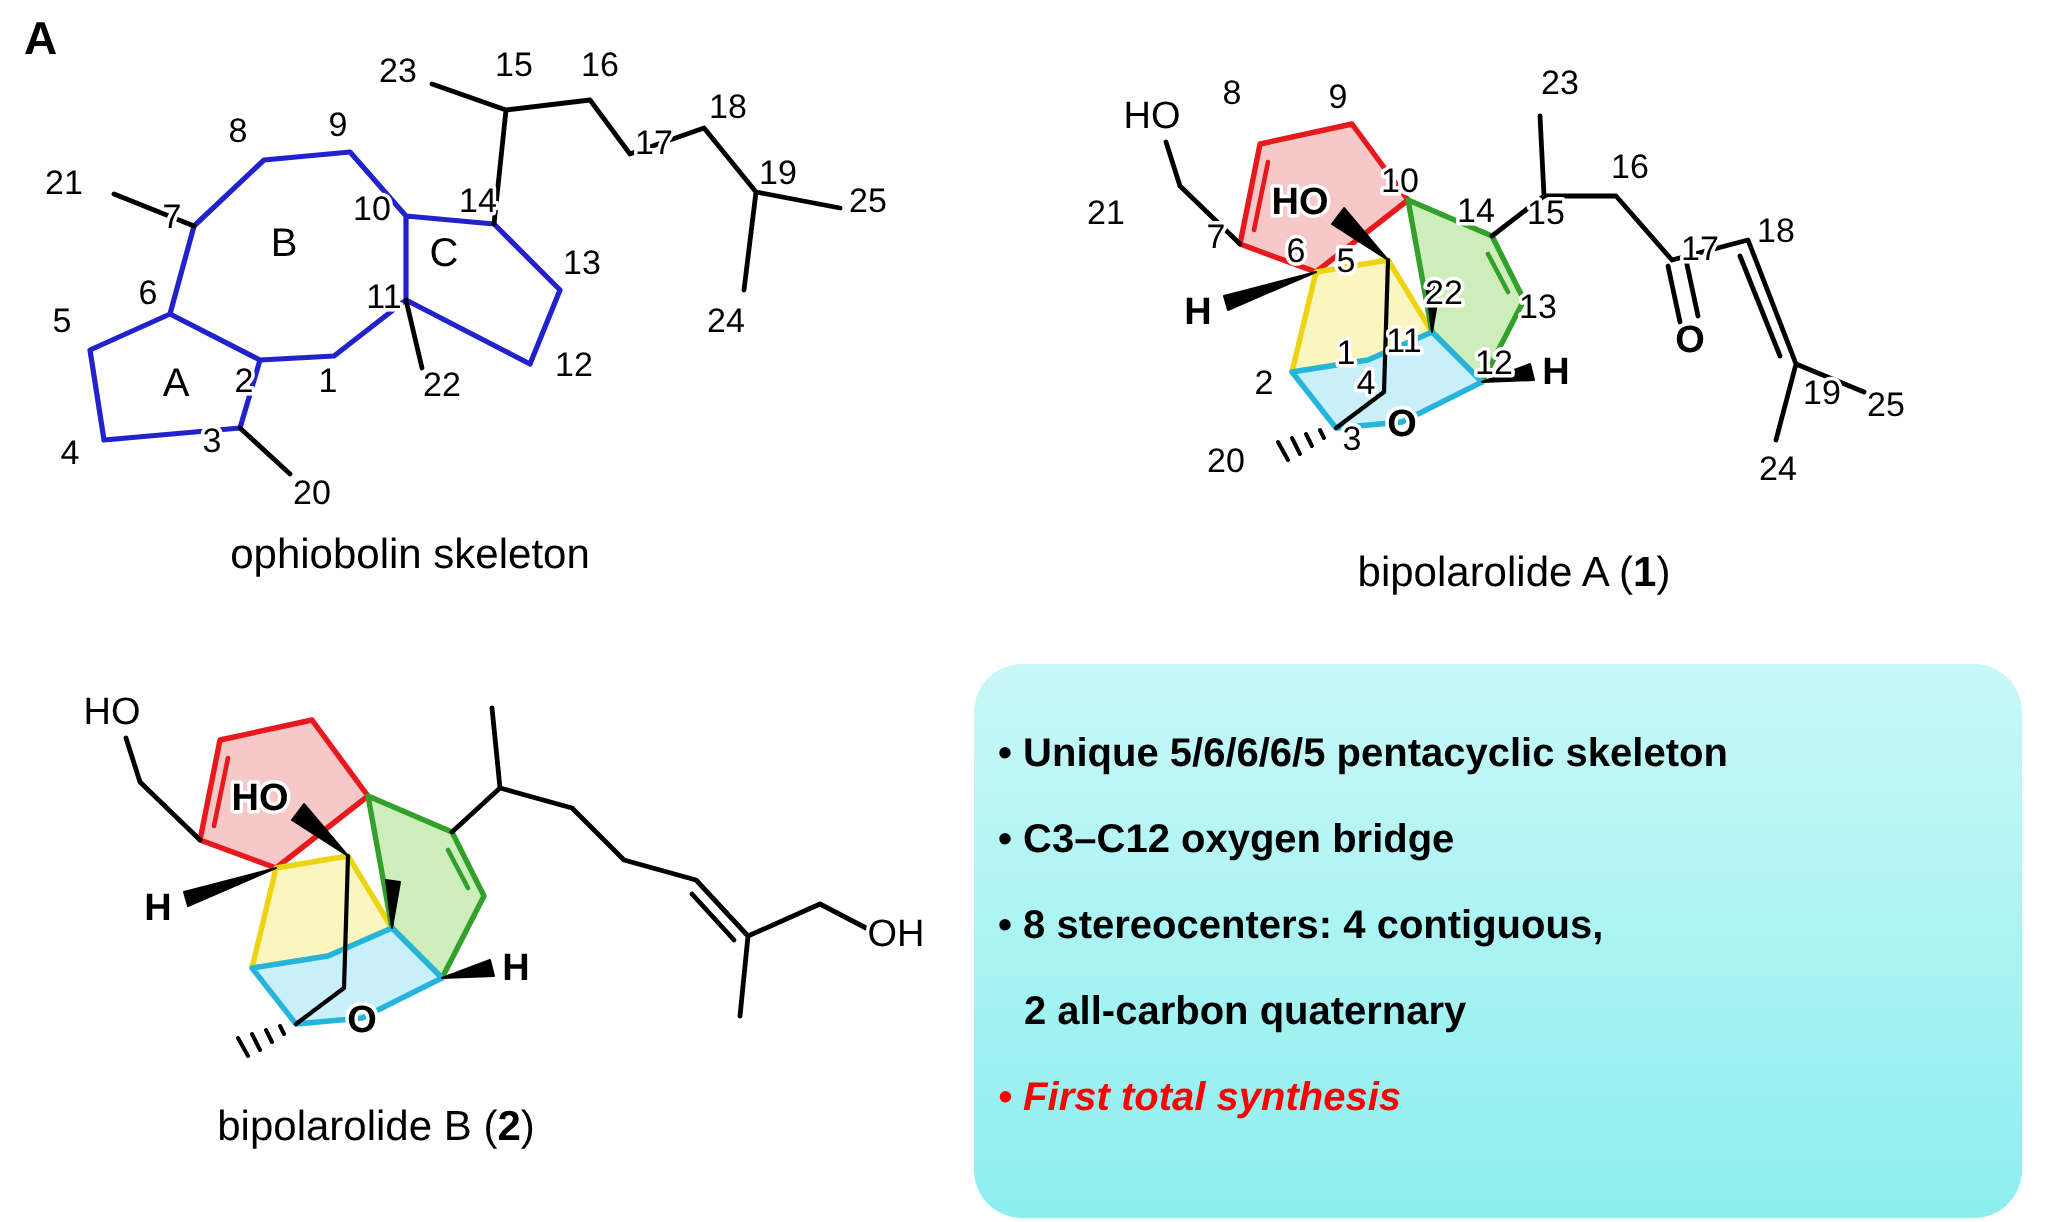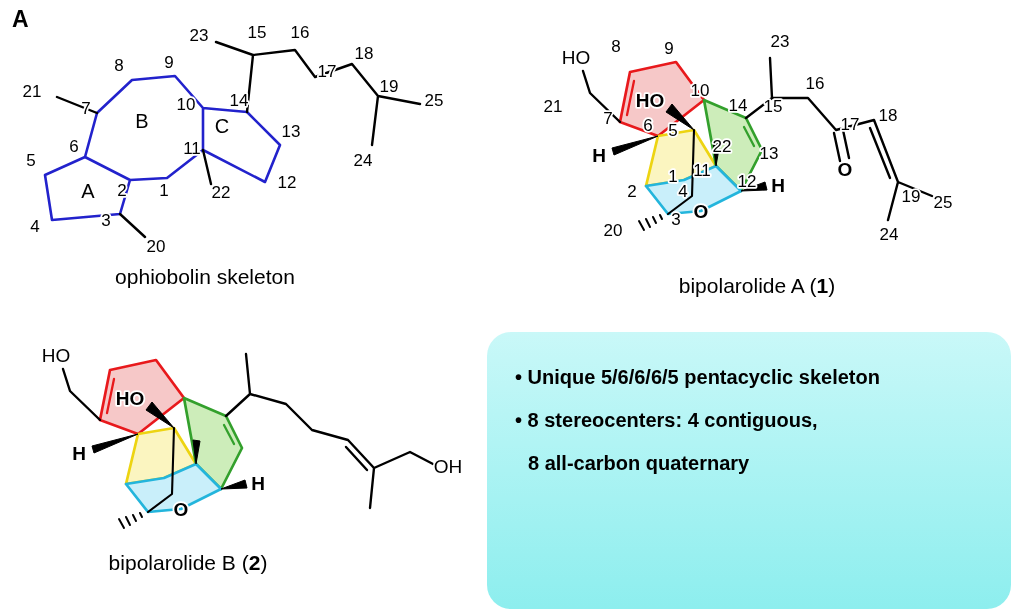--- a/index.html
+++ b/index.html
@@ -19,21 +19,21 @@
   .blk{stroke:#000;stroke-width:2.4px;}
   .thin{stroke-width:2.1px;}
   .blue{stroke:var(--c-ring_blue);stroke-width:2.6px;}
   .red2{stroke:var(--c-ring_red_stroke);stroke-width:2.3px;}
   .grn2{stroke:var(--c-ring_green_stroke);stroke-width:2.3px;}
   .hash{stroke:#000;stroke-width:2px;}
   .rf{stroke-width:2.7px;stroke-linejoin:round;}
   .wedge{fill:#000;stroke:#000;stroke-width:1px;stroke-linejoin:round;}
   .info-box{position:absolute;left:487px;top:332px;width:524px;height:277px;border-radius:24px;
             background:linear-gradient(180deg,var(--c-box_top) 0%,var(--c-box_bottom) 100%);
-            padding:24px 28px;box-sizing:border-box;}
+            padding:24px 12px;box-sizing:border-box;}
   .bullet{font-size:20px;font-weight:bold;color:#000;line-height:43px;white-space:nowrap;}
   .bullet.indent{padding-left:13px;}
   .bullet.red{color:var(--c-first_synthesis_red);font-style:italic;}
 </style>
 </head>
 <body>
 
 <div class="canvas">
 
   <div class="panel-letter">A</div>
@@ -152,17 +152,19 @@
           <text x="258" y="490" class="al hb">H</text>
           <text x="181" y="516" class="al hb">O</text>
           <text x="448" y="473" class="al het">OH</text>
         </g>
       <text class="caption" x="188" y="570"><tspan>bipolarolide B (</tspan><tspan class="num">2</tspan><tspan>)</tspan></text>
     </g>
   </svg>
 
   <div class="info-box">
     <div class="bullet">• Unique 5/6/6/6/5 pentacyclic skeleton</div>
+    <div class="bullet">• C3–C12 oxygen bridge</div>
     <div class="bullet">• 8 stereocenters: 4 contiguous,</div>
-    <div class="bullet indent">8 all-carbon quaternary</div>
+    <div class="bullet indent">2 all-carbon quaternary</div>
+    <div class="bullet red">• First total synthesis</div>
   </div>
 
 </div>
 
 </body></html>

